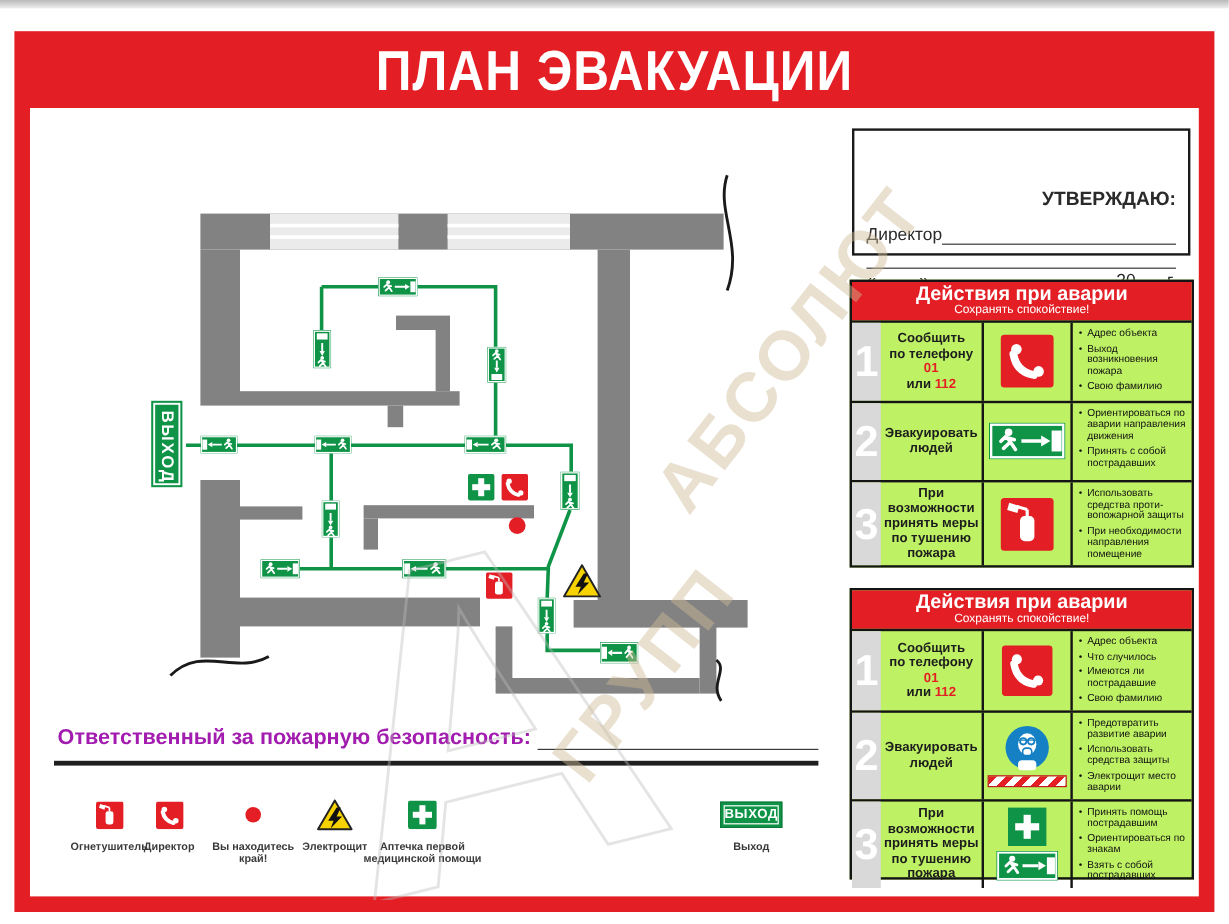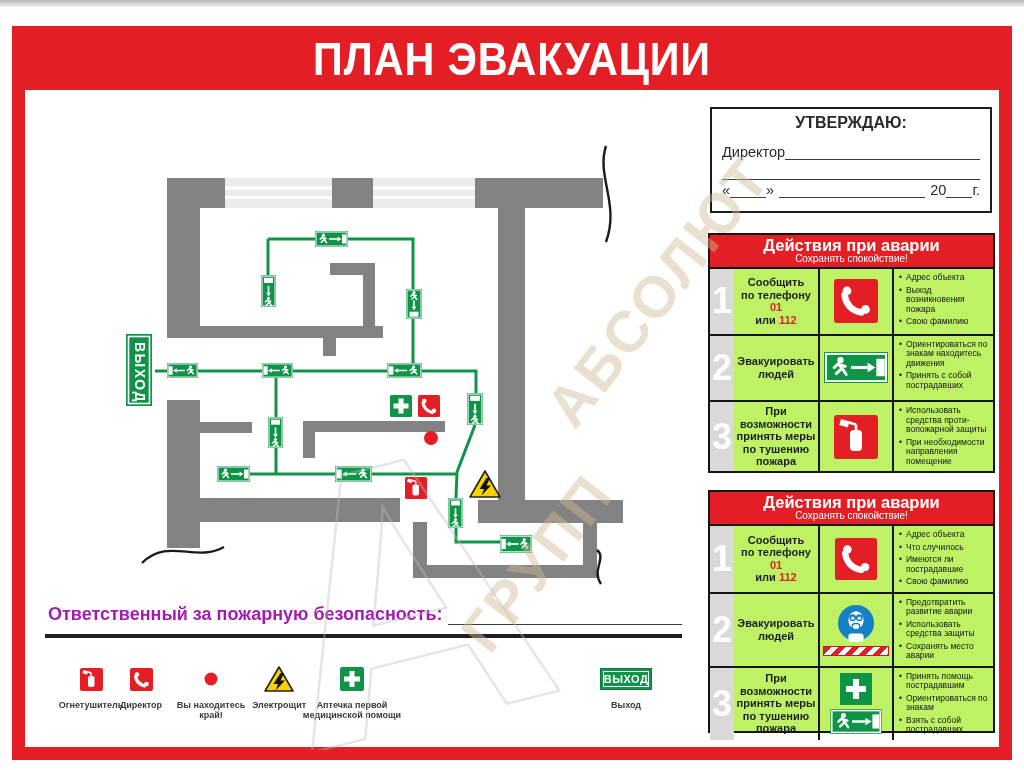--- a/index.html
+++ b/index.html
@@ -14,21 +14,21 @@
   .banner{left:12px;top:26px;width:1000px;height:64px;display:flex;
           align-items:center;justify-content:center;}
   .banner span{color:#fff;font-size:47px;font-weight:bold;letter-spacing:1px;
                transform:scaleX(.88);white-space:nowrap;}
   
   .org{left:50px;top:103px;width:620px;color:#2c2c2c;font-weight:bold;
        font-size:17.5px;line-height:22px;}
   
   .approve{left:710px;top:107px;width:282px;height:106px;border:2.5px solid #1a1a1a;
            box-sizing:border-box;padding:5px 10px 8px;color:#2a2a2a;}
-  .approve .ttl{text-align:center;font-weight:bold;font-size:16px;}
+  .approve .ttl{text-align:right;font-weight:bold;font-size:16px;margin-top:44px;}
   .aline{display:flex;align-items:flex-end;font-size:14.5px;}
   .ul{border-bottom:1.5px solid #3a3a3a;height:17px;}
   .grow{flex:1;}
   
   .resp{left:48px;top:604px;width:634px;display:flex;align-items:flex-end;
         font-size:18px;font-weight:bold;color:#a21caf;text-align:center;}
   .rule{left:45px;top:634px;width:637px;height:4px;background:#1f1f1f;}
   
   .lg-item{position:absolute;top:0;display:flex;flex-direction:column;
            align-items:center;}
@@ -363,21 +363,21 @@
         <div><span>людей</span></div>
       </div>
       <div class="cico">
         <svg width="64" height="31" viewBox="0 0 33 16">
             <use href="#exitR" width="33" height="16"></use>
           </svg>
       </div>
       <div class="cbul">
         <div class="bul">
             <span class="d">•</span>
-            <span>Ориентироваться по знакам находитесь движения</span>
+            <span>Ориентироваться по аварии направления движения</span>
           </div>
         <div class="bul">
             <span class="d">•</span>
             <span>Принять с собой пострадавших</span>
           </div>
       </div>
     </div>
     <div class="trow">
       <div class="cnum">3</div>
       <div class="cact">
@@ -471,21 +471,21 @@
         <div class="bul">
             <span class="d">•</span>
             <span>Предотвратить развитие аварии</span>
           </div>
         <div class="bul">
             <span class="d">•</span>
             <span>Использовать средства защиты</span>
           </div>
         <div class="bul">
             <span class="d">•</span>
-            <span>Сохранять место аварии</span>
+            <span>Электрощит место аварии</span>
           </div>
       </div>
     </div>
     <div class="trow">
       <div class="cnum">3</div>
       <div class="cact">
         <div><span>При возможности</span></div>
         <div><span>принять меры</span></div>
         <div><span>по тушению</span></div>
         <div><span>пожара</span></div>

